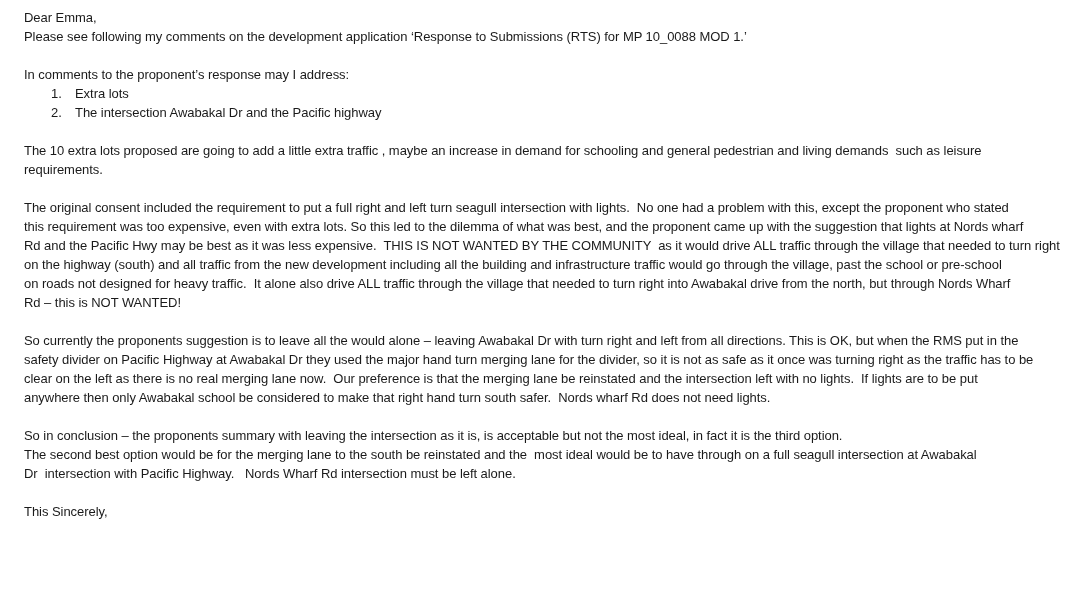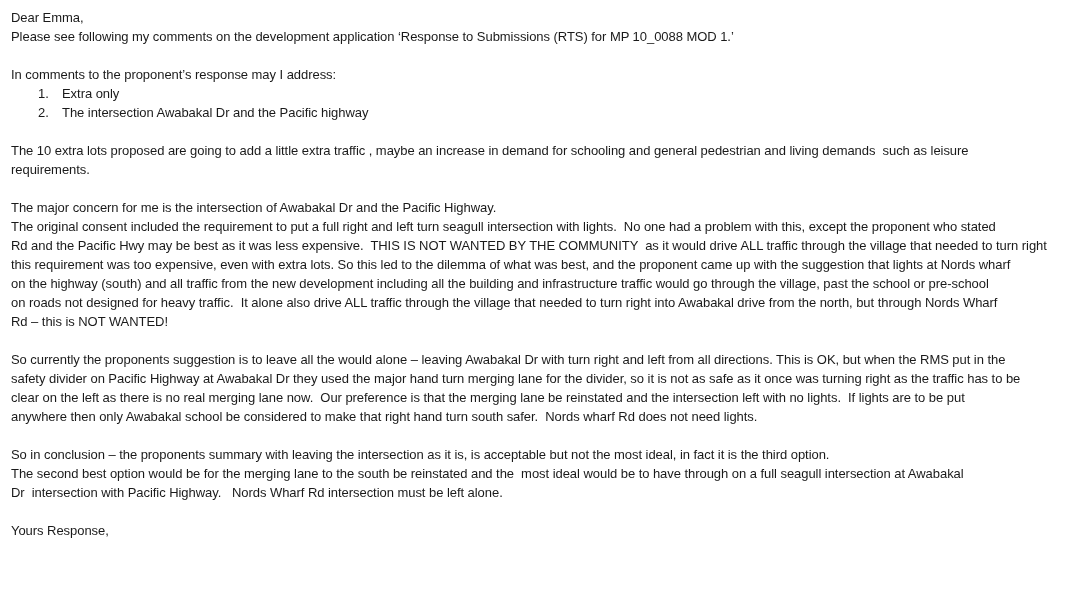--- a/index.html
+++ b/index.html
@@ -15,20 +15,21 @@
   .doc {
     box-sizing: border-box;
     width: 1053px;
     height: 591px;
     padding: 8px 6px 0 11px;
     font-family: "Liberation Sans", sans-serif;
     font-size: 13px;
     line-height: 19px;
     color: #1a1a1a;
     letter-spacing: -0.05px;
+    margin-left: 13px;
   }
   .block {
     margin: 0 0 19px 0;
   }
   .block:last-child {
     margin-bottom: 0;
   }
   .line {
     white-space: pre;
     min-height: 19px;
@@ -46,43 +47,42 @@
 </head>
 <body>
 
 <main class="doc" style="background: rgb(255, 255, 255); color: rgb(26, 26, 26);">
     <div class="block">
       <div class="line">Dear Emma,</div>
       <div class="line">Please see following my comments on the development application ‘Response to Submissions (RTS) for MP 10_0088 MOD 1.’</div>
     </div>
     <div class="block">
       <div class="line">In comments to the proponent’s response may I address:</div>
-      <div class="list-item"><span class="num">1.</span><span>Extra only</span></div>
+      <div class="list-item"><span class="num">1.</span><span>Extra lots</span></div>
       <div class="list-item"><span class="num">2.</span><span>The intersection Awabakal Dr and the Pacific highway</span></div>
     </div>
     <div class="block">
       <div class="line">The 10 extra lots proposed are going to add a little extra traffic , maybe an increase in demand for schooling and general pedestrian and living demands  such as leisure</div>
       <div class="line">requirements.</div>
     </div>
     <div class="block">
-      <div class="line">The major concern for me is the intersection of Awabakal Dr and the Pacific Highway.</div>
       <div class="line">The original consent included the requirement to put a full right and left turn seagull intersection with lights.  No one had a problem with this, except the proponent who stated</div>
+      <div class="line">this requirement was too expensive, even with extra lots. So this led to the dilemma of what was best, and the proponent came up with the suggestion that lights at Nords wharf</div>
       <div class="line">Rd and the Pacific Hwy may be best as it was less expensive.  THIS IS NOT WANTED BY THE COMMUNITY  as it would drive ALL traffic through the village that needed to turn right</div>
-      <div class="line">this requirement was too expensive, even with extra lots. So this led to the dilemma of what was best, and the proponent came up with the suggestion that lights at Nords wharf</div>
       <div class="line">on the highway (south) and all traffic from the new development including all the building and infrastructure traffic would go through the village, past the school or pre-school</div>
       <div class="line">on roads not designed for heavy traffic.  It alone also drive ALL traffic through the village that needed to turn right into Awabakal drive from the north, but through Nords Wharf</div>
       <div class="line">Rd – this is NOT WANTED!</div>
     </div>
     <div class="block">
       <div class="line">So currently the proponents suggestion is to leave all the would alone – leaving Awabakal Dr with turn right and left from all directions. This is OK, but when the RMS put in the</div>
       <div class="line">safety divider on Pacific Highway at Awabakal Dr they used the major hand turn merging lane for the divider, so it is not as safe as it once was turning right as the traffic has to be</div>
       <div class="line">clear on the left as there is no real merging lane now.  Our preference is that the merging lane be reinstated and the intersection left with no lights.  If lights are to be put</div>
       <div class="line">anywhere then only Awabakal school be considered to make that right hand turn south safer.  Nords wharf Rd does not need lights.</div>
     </div>
     <div class="block">
       <div class="line">So in conclusion – the proponents summary with leaving the intersection as it is, is acceptable but not the most ideal, in fact it is the third option.</div>
       <div class="line">The second best option would be for the merging lane to the south be reinstated and the  most ideal would be to have through on a full seagull intersection at Awabakal</div>
       <div class="line">Dr  intersection with Pacific Highway.   Nords Wharf Rd intersection must be left alone.</div>
     </div>
     <div class="block">
-      <div class="line">Yours Response,</div>
+      <div class="line">This Sincerely,</div>
     </div>
   </main>
 
 </body></html>

